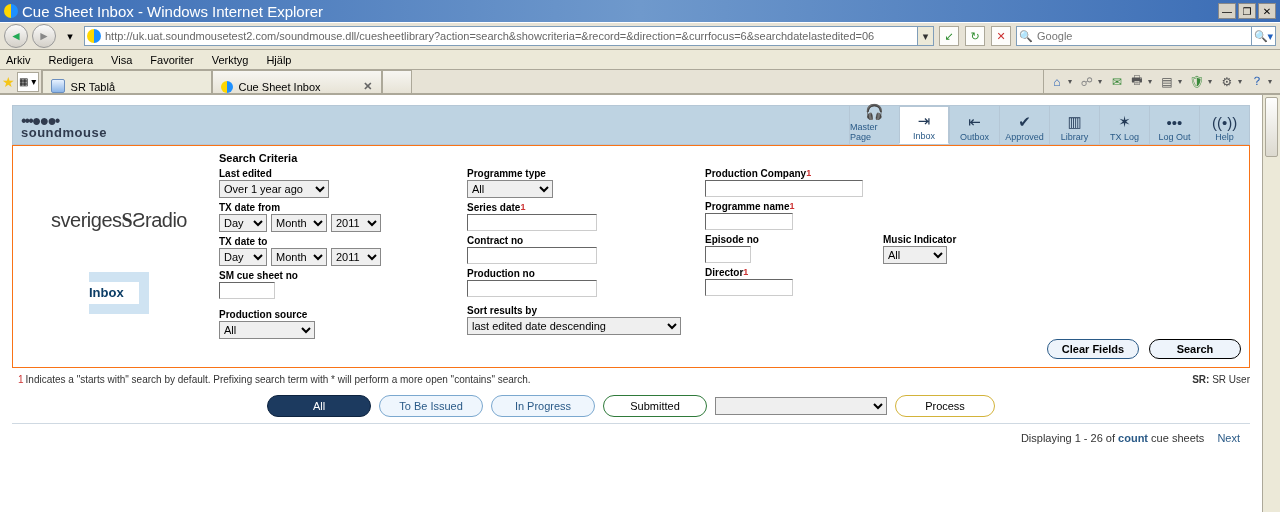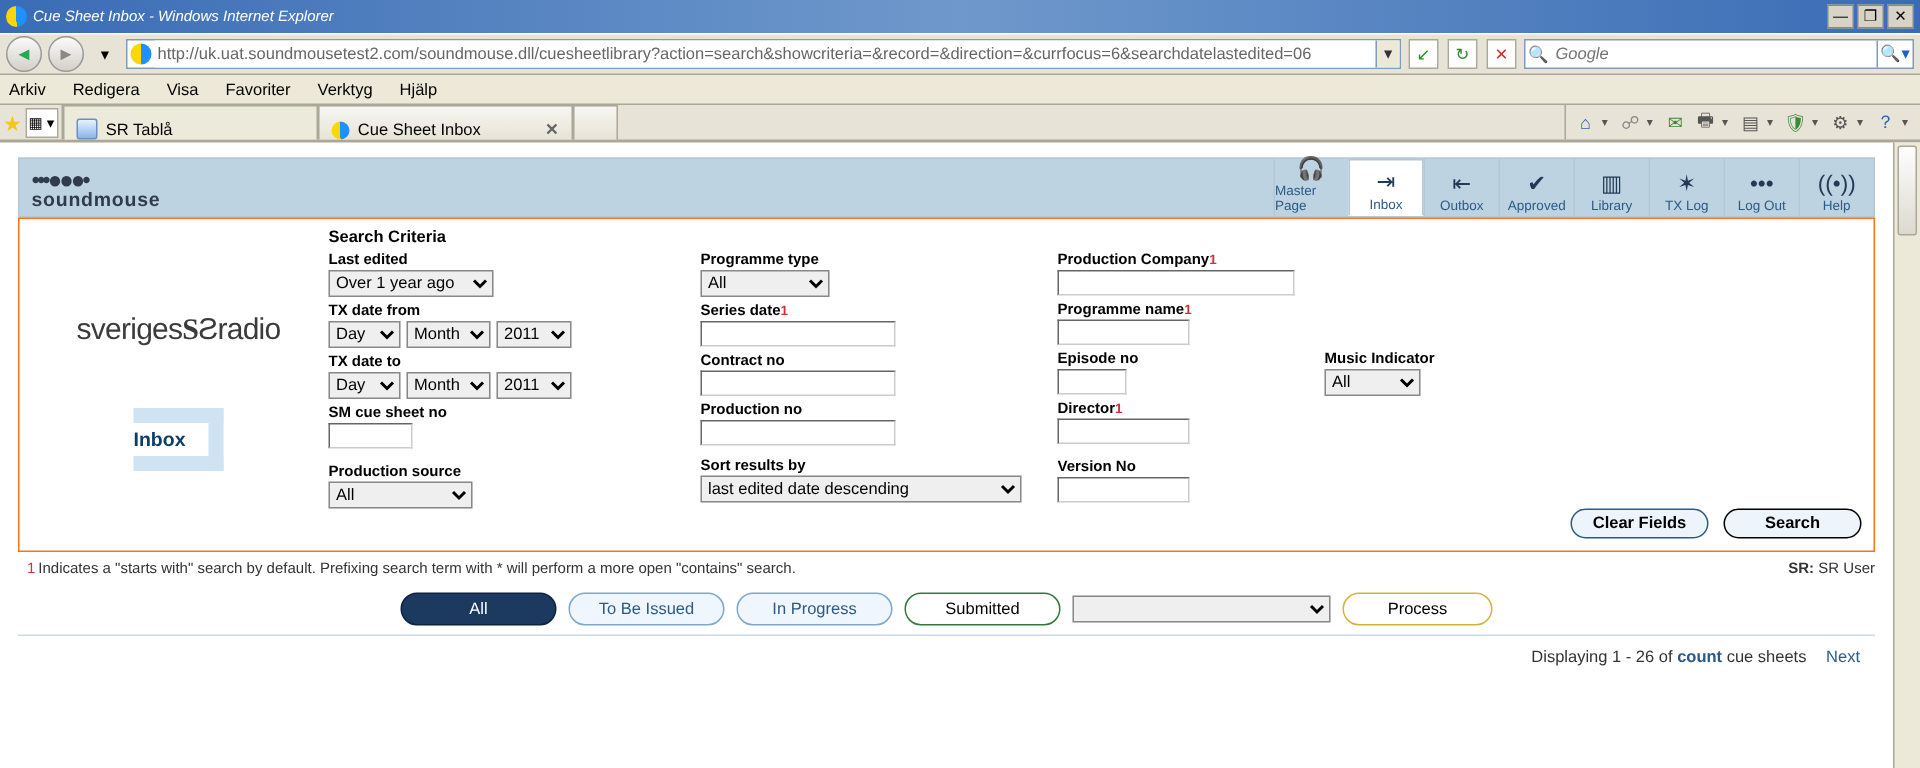--- a/index.html
+++ b/index.html
@@ -6,37 +6,37 @@
   html, body { margin:0; padding:0; font-family: Tahoma, Arial, sans-serif; font-size:11px; color:#000; background:#ece9d8; }
   body { width:1280px; height:512px; overflow:hidden; position:relative; }
 
   
   .titlebar {
     height:22px;
     background: linear-gradient(to right, #3a6cb5 0%, #6f99cc 50%, #3a6cb5 100%);
     display:flex; align-items:center; padding:0 4px; color:#fff;
   }
   .titlebar .ie-icon { width:14px; height:14px; background:conic-gradient(#1e90ff 0 50%, #ffd700 50% 100%); border-radius:50%; margin-right:4px; }
-  .titlebar .title { font-size:10px;font-style:italic; }
+  .titlebar .title { font-size:15px; }
   .titlebar .spacer { flex:1; }
   .winbtn { width:18px; height:16px; background:#d7d3c7; border:1px solid #888; margin-left:2px; display:flex; align-items:center; justify-content:center; font-size:10px; color:#000; }
 
   
   .navbar { height:28px; background:#e7e3d6; border-top:1px solid #fff; border-bottom:1px solid #aca899; display:flex; align-items:center; padding:2px 4px; gap:4px; }
   .navbtn { width:24px; height:24px; border:1px solid #999; border-radius:50%; background:linear-gradient(#fafafa,#d4d0c8); display:flex; align-items:center; justify-content:center; font-size:12px; color:#2a5; }
   .navbtn.fwd { color:#888; }
   .iconbtn { width:20px; height:20px; border:1px solid transparent; display:flex; align-items:center; justify-content:center; }
   .addr { flex:1; display:flex; align-items:center; border:1px solid #7f9db9; background:#fff; height:20px; }
   .addr .ie-mini { width:14px; height:14px; margin:0 2px; background:conic-gradient(#1e90ff 0 50%, #ffd700 50% 100%); border-radius:50%; }
   .addr input { flex:1; border:none; outline:none; font-size:11px; height:18px; padding:0 2px; color:#666; }
   .addr .dd { width:16px; text-align:center; color:#333; background:#ece9d8; border-left:1px solid #7f9db9; height:100%; line-height:18px; }
   .sq { width:20px; height:20px; border:1px solid #aca899; background:#fdfdfb; display:flex; align-items:center; justify-content:center; font-size:11px; margin:0 1px; }
   .searchbox { width:260px; display:flex; align-items:center; border:1px solid #7f9db9; background:#fff; height:20px; }
   .searchbox .mag { width:18px; text-align:center; color:#888; }
-  .searchbox input { flex:1; border:none; outline:none; font-size:11px; color:#888; font-style:italic; }
+  .searchbox input { flex:1; border:none; outline:none; font-size:11px; color:#888; }
   .searchbox .go { width:24px; text-align:center; color:#1e5fbf; border-left:1px solid #7f9db9; height:100%; line-height:18px; }
 
   
   .menubar { height:20px; background:#ece9d8; border-bottom:1px solid #aca899; display:flex; align-items:center; padding:0 6px; gap:18px; }
   .menubar span { font-size:11px; }
 
   
   .tabrow { height:24px; background:#e7e3d6; border-bottom:1px solid #aca899; display:flex; align-items:stretch; }
   .tabrow .leftzone { display:flex; align-items:center; gap:2px; padding:0 2px; border-right:1px solid #aca899; }
   .star { color:#f5c518; font-size:14px; }
@@ -317,24 +317,20 @@
               <input type="text" style="width: 88px;">
             </div>
             <div class="field">
               <label>Episode no</label>
               <input type="text" style="width: 46px;">
             </div>
             <div class="field">
               <label><span>Director</span><span class="sup">1</span></label>
               <input type="text" style="width: 88px;">
             </div>
-            <div class="field" style="margin-top:6px">
-              <label>Version No</label>
-              <input type="text" style="width: 88px;">
-            </div>
           </div>
 
           <div class="col c4">
             <div class="field" style="visibility:hidden"><label>.</label><input type="text" style=""></div>
             <div class="field" style="visibility:hidden"><label>.</label><input type="text" style=""></div>
             <div class="field">
               <label>Music Indicator</label>
               <select style="width:64px"><option>All</option></select>
             </div>
           </div>

